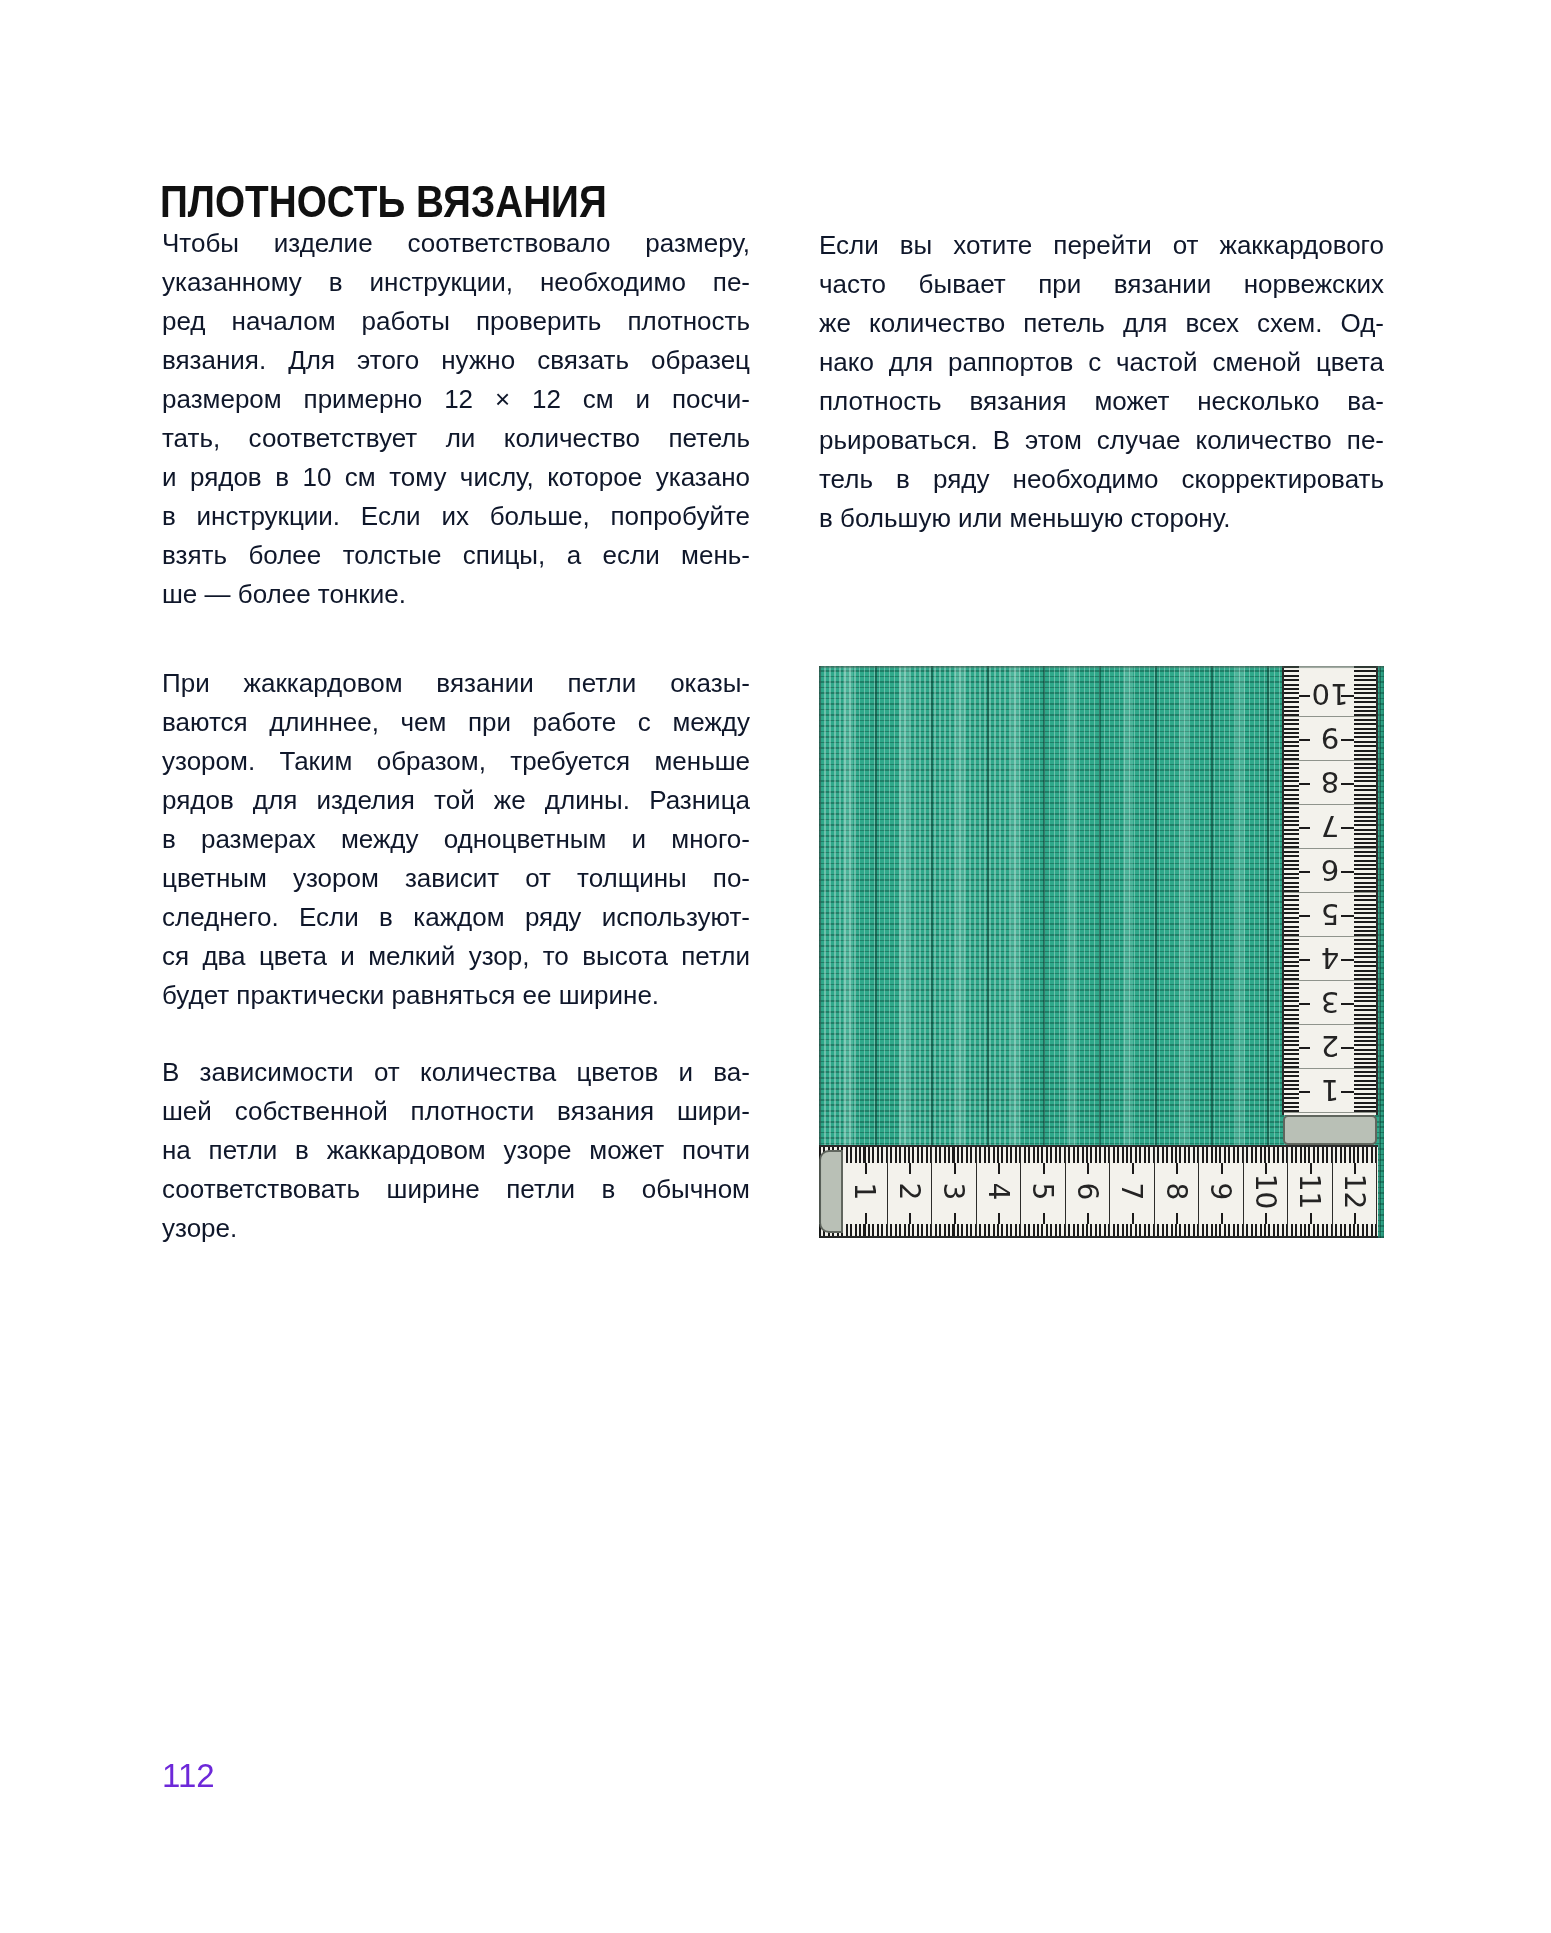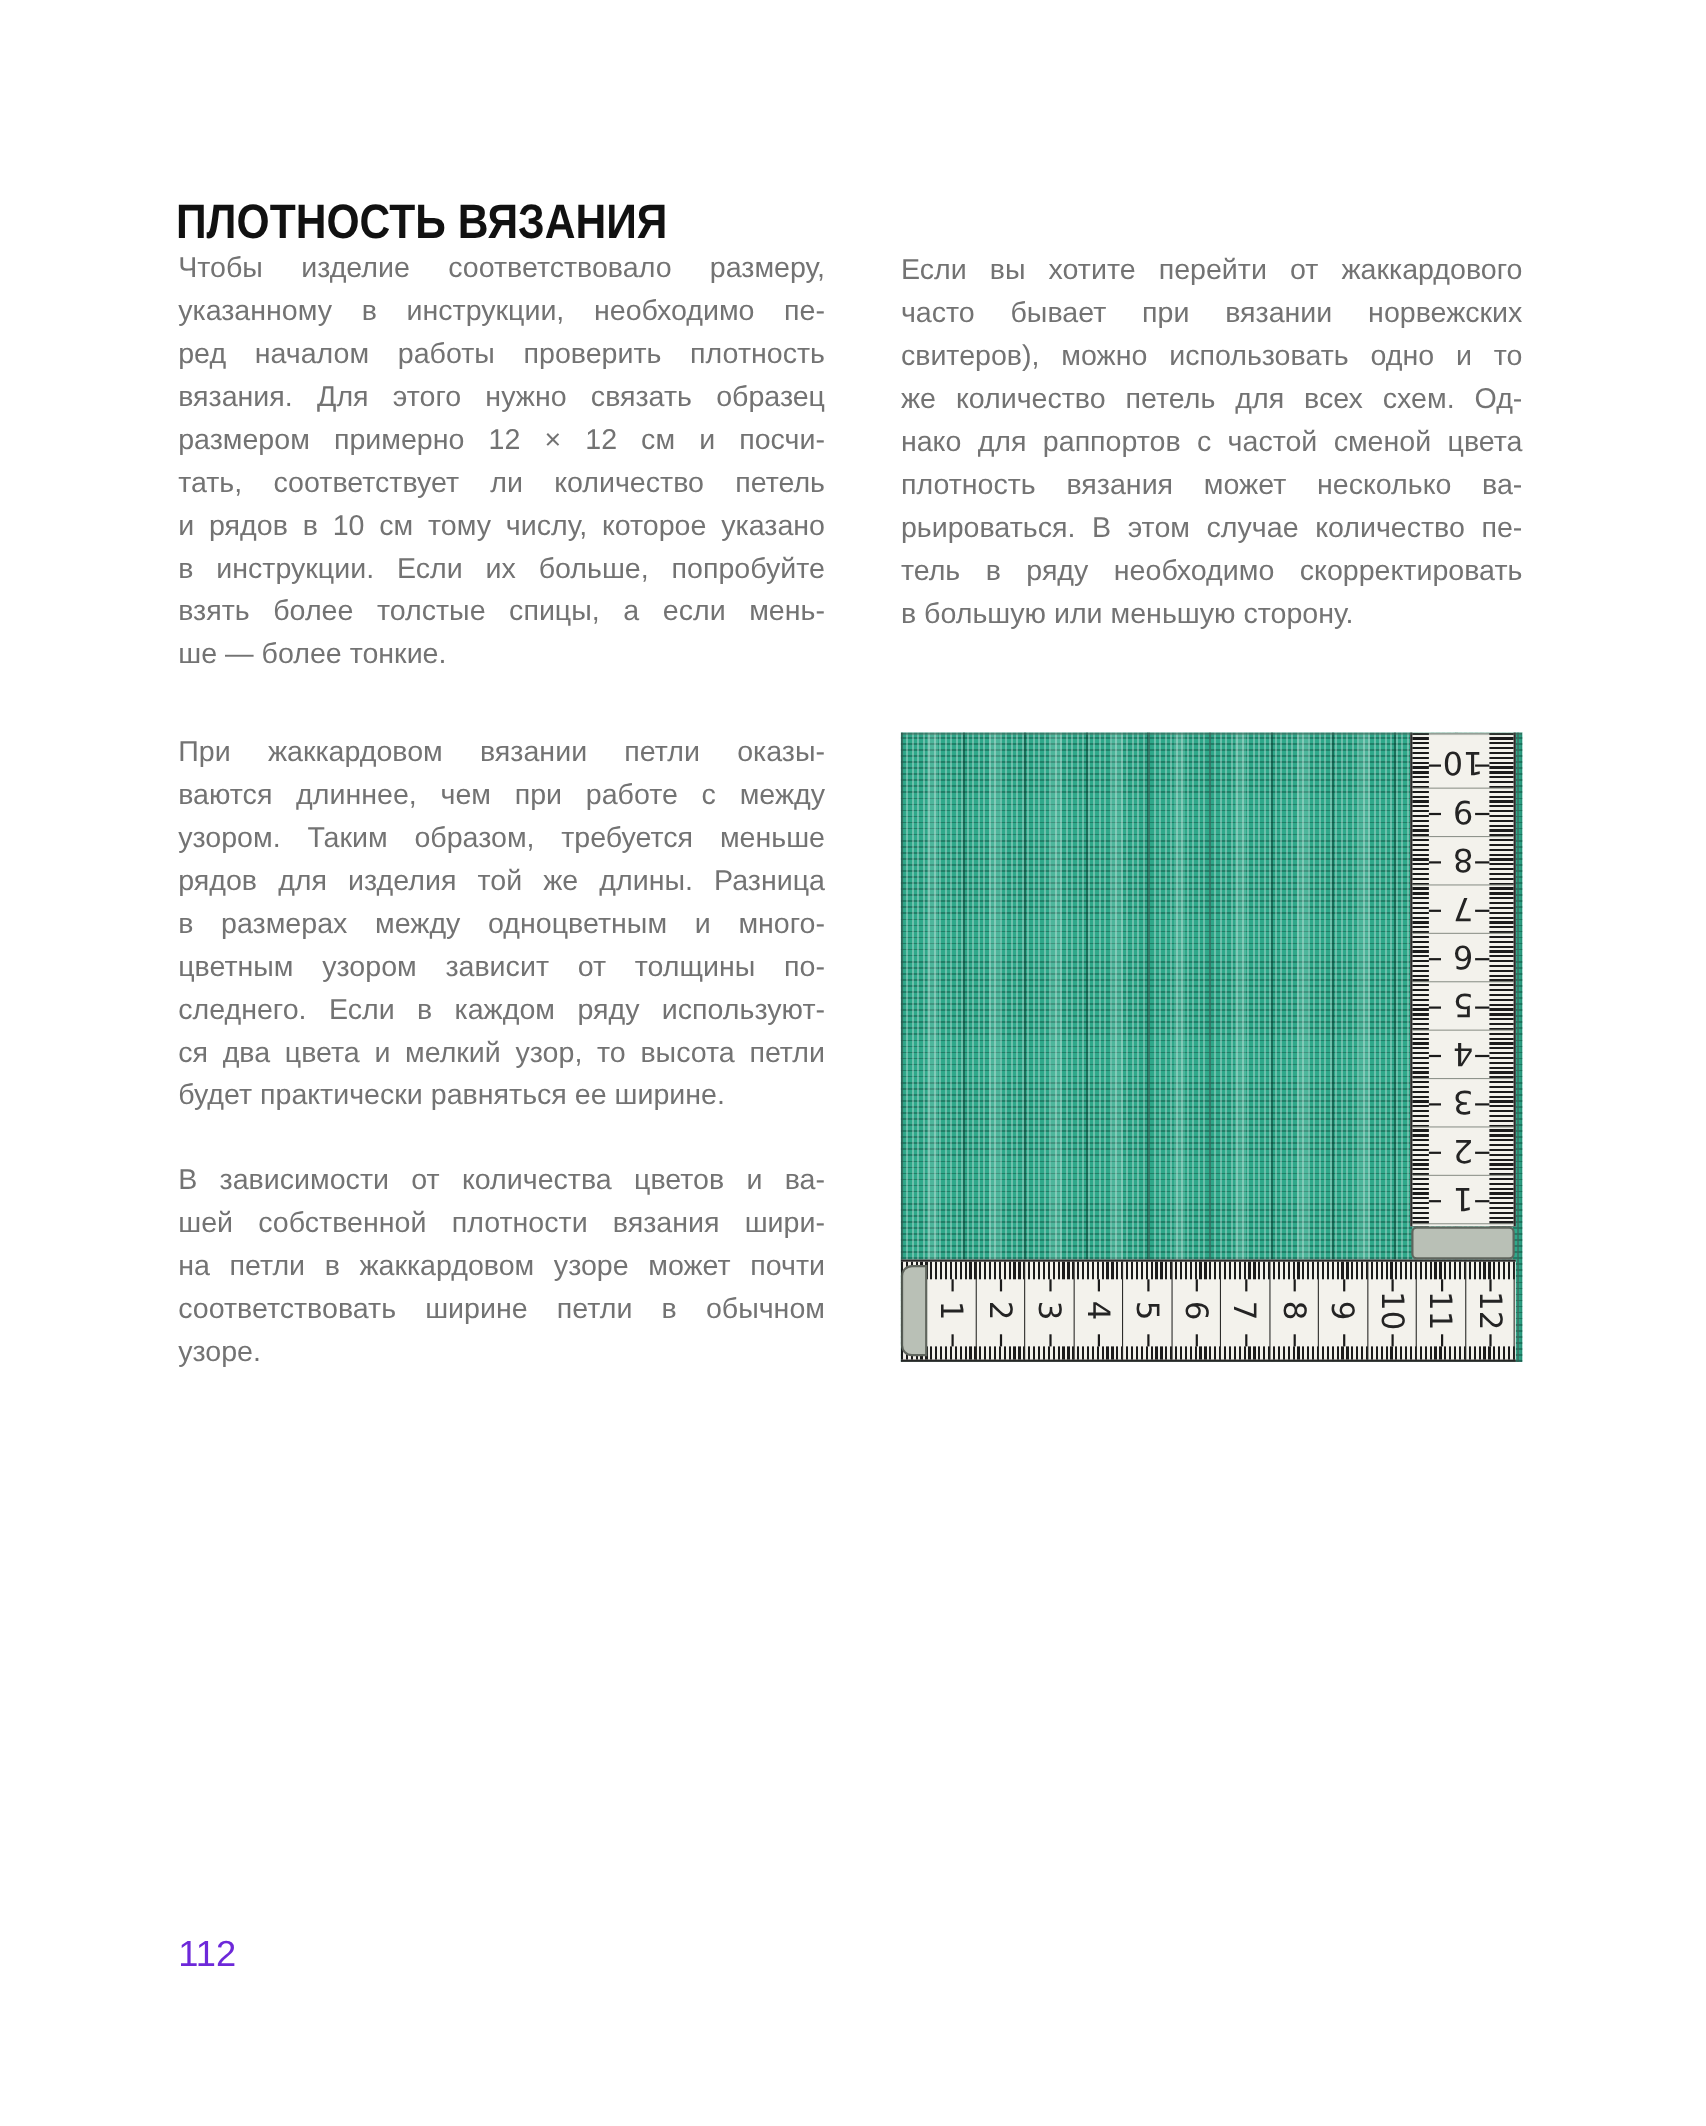--- a/index.html
+++ b/index.html
@@ -6,21 +6,21 @@
   .page{
     position:relative;width:1551px;height:1933px;background:#ffffff;
     font-family:"Liberation Sans",sans-serif;color:#1f1f1f;overflow:hidden;
   }
   .title{
     position:absolute;left:160px;top:178px;
     font-size:44px;font-weight:bold;line-height:1.1;letter-spacing:0px;
     transform:scaleX(0.88);transform-origin:left top;color:#111;
     white-space:nowrap;
   }
-  .para{position:absolute;font-size:26px;line-height:39px;color:#737373;}
+  .para{position:absolute;font-size:26px;line-height:39px;color:#0f172a;}
   .para .line{text-align:justify;text-align-last:justify;}
   .para .line.last{text-align-last:left;}
   .col-left{left:162px;width:588px;}
   .col-right{left:819px;width:565px;}
   #para-l1{top:224px;}
   #para-l2{top:664px;}
   #para-l3{top:1053px;}
   #para-r1{top:226px;}
 
   
@@ -128,21 +128,20 @@
       <div class="line">В зависимости от количества цветов и ва-</div>
       <div class="line">шей собственной плотности вязания шири-</div>
       <div class="line">на петли в жаккардовом узоре может почти</div>
       <div class="line">соответствовать ширине петли в обычном</div>
       <div class="line last">узоре.</div>
     </div>
 
   <div id="para-r1" class="para col-right">
       <div class="line">Если вы хотите перейти от жаккардового</div>
       <div class="line">часто бывает при вязании норвежских</div>
-      <div class="line">свитеров), можно использовать одно и то</div>
       <div class="line">же количество петель для всех схем. Од-</div>
       <div class="line">нако для раппортов с частой сменой цвета</div>
       <div class="line">плотность вязания может несколько ва-</div>
       <div class="line">рьироваться. В этом случае количество пе-</div>
       <div class="line">тель в ряду необходимо скорректировать</div>
       <div class="line last">в большую или меньшую сторону.</div>
     </div>
 
   <div class="figure">
     <div class="fabric"></div>

